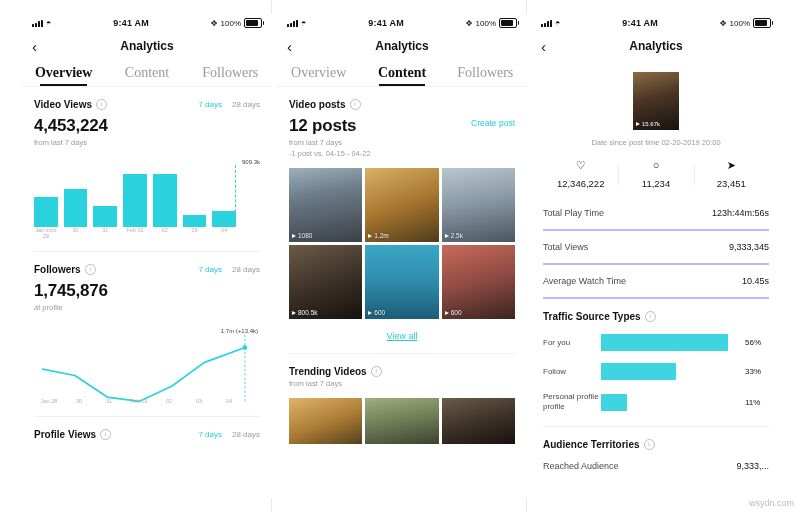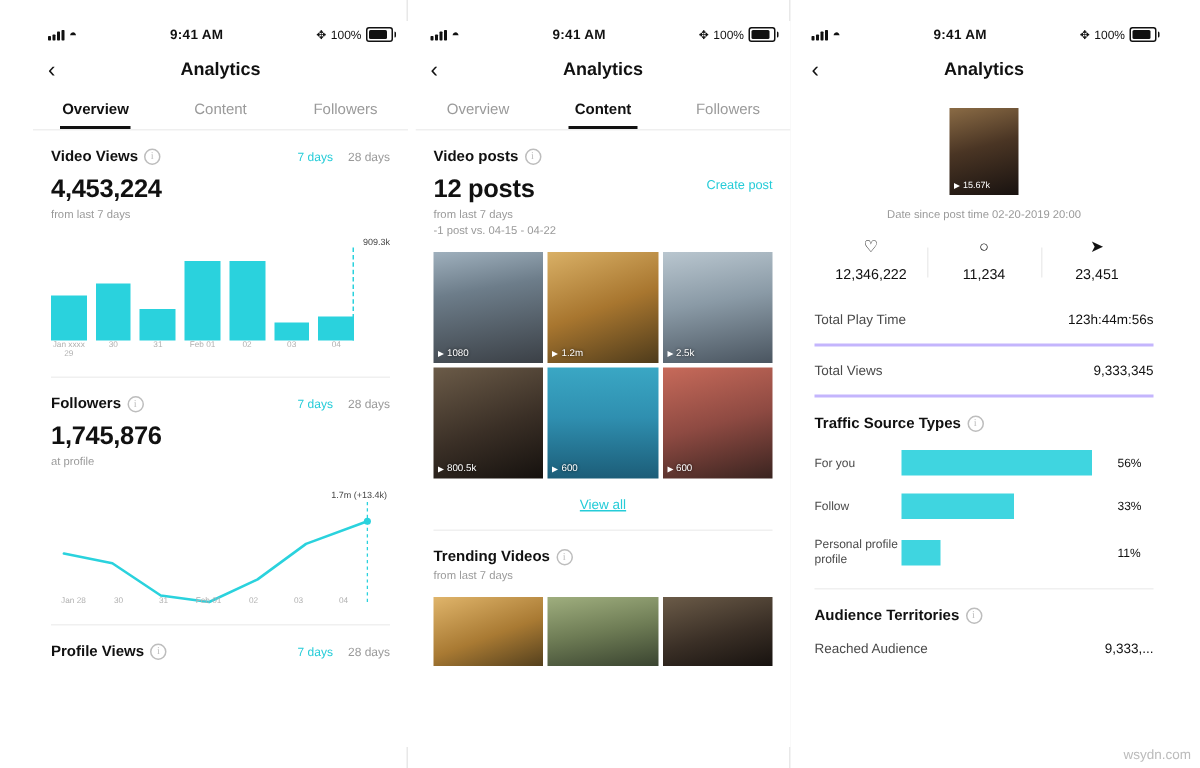--- a/index.html
+++ b/index.html
@@ -26,21 +26,21 @@
   .batt i{position:absolute;left:1px;top:1px;bottom:1px;width:12px;background:#111;border-radius:1px;display:block;}
   .pct{font-size:8px;}
 
   
   .navbar{height:28px;display:flex;align-items:center;position:relative;padding:0 10px;}
   .back{font-size:15px;color:#111;line-height:1;cursor:pointer;}
   .navtitle{position:absolute;left:0;right:0;text-align:center;font-size:12px;font-weight:bold;color:#111;pointer-events:none;}
 
   
   .tabs{display:flex;height:26px;align-items:stretch;border-bottom:1px solid #efefef;}
-  .tab{flex:1;display:flex;align-items:center;justify-content:center;font-size:10px;color:#9a9a9a;position:relative;cursor:pointer;}
+  .tab{flex:1;display:flex;align-items:center;justify-content:center;font-size:14px;color:#9a9a9a;position:relative;cursor:pointer;font-family:Liberation Serif, serif;}
   .tab.active{color:#111;font-weight:bold;}
   .tab.active::after{content:"";position:absolute;bottom:0;left:22%;right:22%;height:2px;background:#111;}
 
   .scroll{padding:0 12px;}
   .sectitle{display:flex;align-items:center;justify-content:space-between;margin-top:12px;}
   .sectitle-l{display:flex;align-items:center;gap:4px;}
   .sectitle-l .t{font-size:10px;font-weight:bold;color:#111;}
   .info{width:9px;height:9px;border-radius:50%;border:1px solid #bdbdbd;color:#bdbdbd;font-size:7px;line-height:8px;text-align:center;font-family:"Liberation Serif",serif;}
   .rangebtns{display:flex;gap:10px;font-size:8px;}
   .rangebtns .r{color:#9a9a9a;cursor:pointer;}
@@ -390,20 +390,24 @@
 
       <div style="margin-top:8px;">
         <div class="rowline">
           <span class="k">Total Play Time</span>
           <span class="v">123h:44m:56s</span>
         </div>
         <div class="rowline">
           <span class="k">Total Views</span>
           <span class="v">9,333,345</span>
         </div>
+        <div class="rowline">
+          <span class="k">Average Watch Time</span>
+          <span class="v">10.45s</span>
+        </div>
       </div>
 
       <div class="sectitle">
         <div class="sectitle-l">
           <span class="t">Traffic Source Types</span>
           <span class="info">i</span>
         </div>
       </div>
 
       <div class="srcrow">

